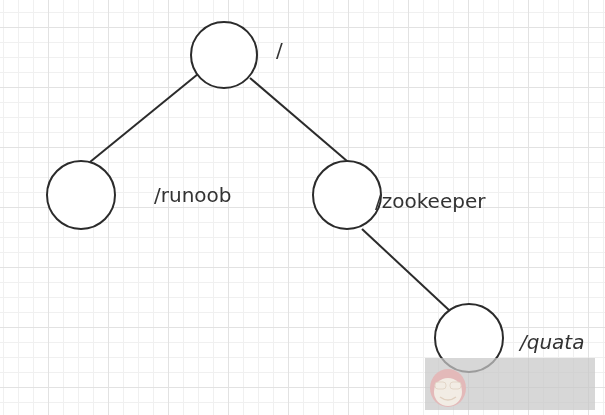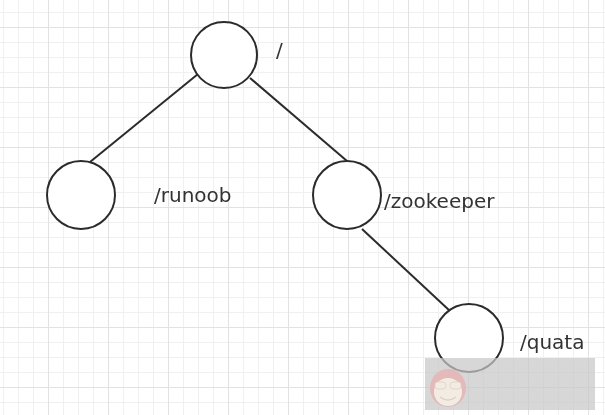--- a/index.html
+++ b/index.html
@@ -30,22 +30,22 @@
   <line class="edge" x1="250" y1="78" x2="347" y2="161"></line>
   <line class="edge" x1="362" y1="229" x2="450" y2="311"></line>
   <circle class="node-circle" cx="224" cy="55" r="33"></circle>
   <circle class="node-circle" cx="81" cy="195" r="34"></circle>
   <circle class="node-circle" cx="347" cy="195" r="34"></circle>
   <circle class="node-circle" cx="469" cy="338" r="34"></circle>
 </svg>
 
 <div class="label" style="left:276px;top:40px;">/</div>
 <div class="label" style="left:129px;top:185px;margin-left:25px;">/runoob</div>
-<div class="label" style="left:384px;top:191px;text-align:right;">/zookeeper</div>
-<div class="label" style="left:520px;top:332px;">/quata</div>
+<div class="label" style="left:375px;top:191px;text-align:right;">/zookeeper</div>
+<div class="label" style="left:520px;top:332px;font-style:italic;">/quata</div>
 
 <div class="watermark">
   <svg class="wm-face" viewBox="0 0 38 40">
     <ellipse cx="19" cy="20" rx="18" ry="19" fill="#e3b9b9"></ellipse>
     <ellipse cx="19" cy="24" rx="14" ry="14" fill="#f2ece4"></ellipse>
     <rect x="6" y="14" width="11" height="7" rx="3" fill="#f2ece4" stroke="#e3d6c8"></rect>
     <rect x="21" y="14" width="11" height="7" rx="3" fill="#f2ece4" stroke="#e3d6c8"></rect>
     <path d="M11 29 Q19 35 27 29" stroke="#e0d0c0" stroke-width="1.5" fill="none"></path>
   </svg>
 </div>

